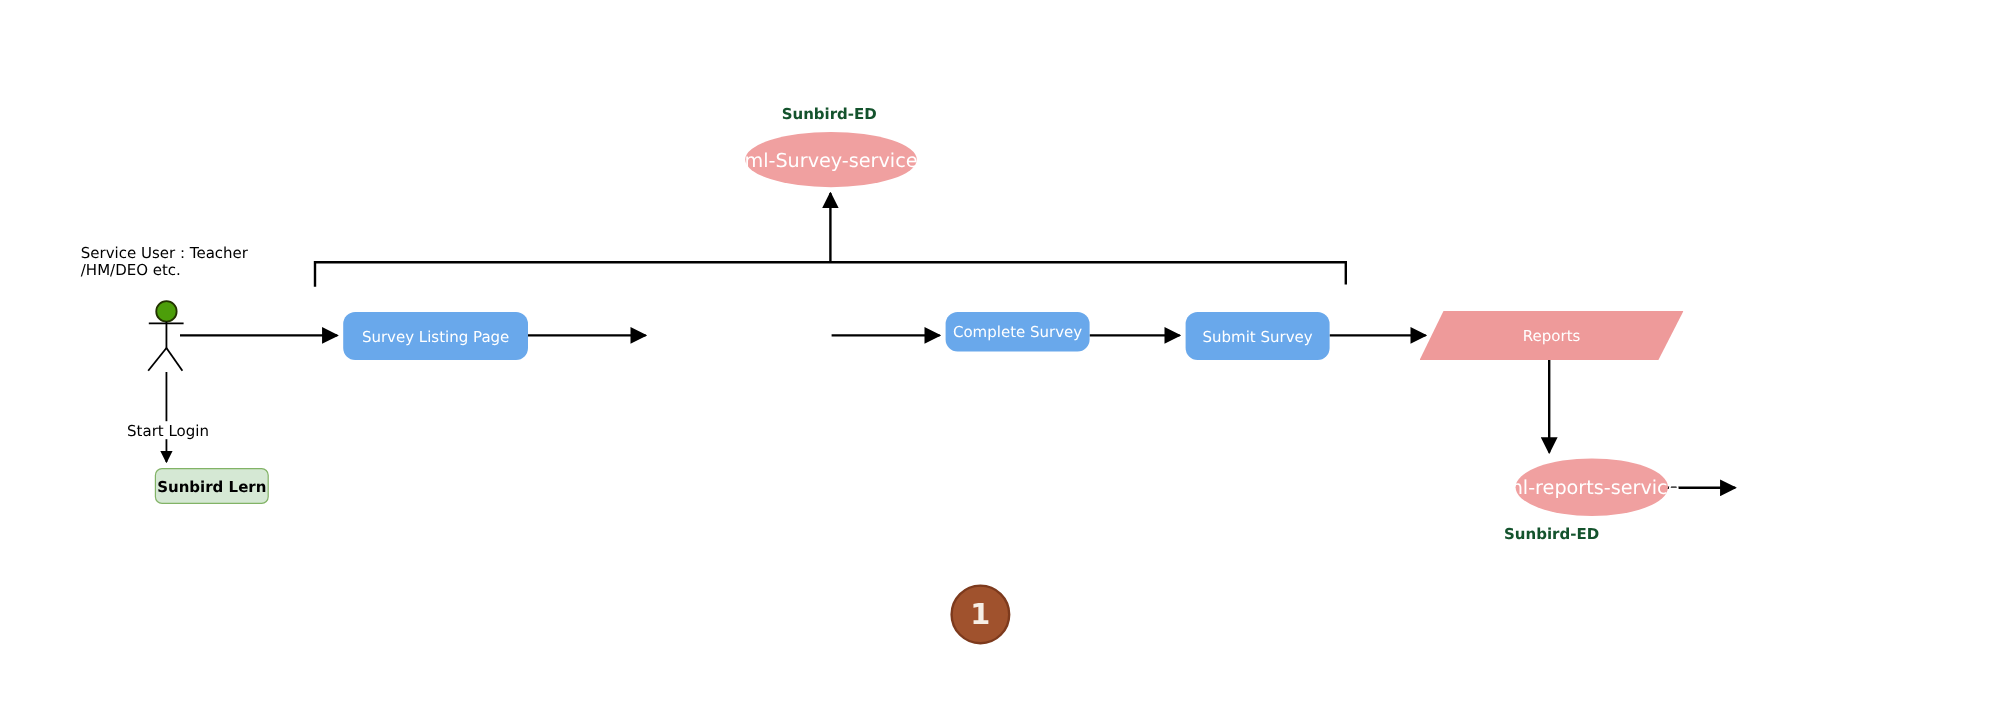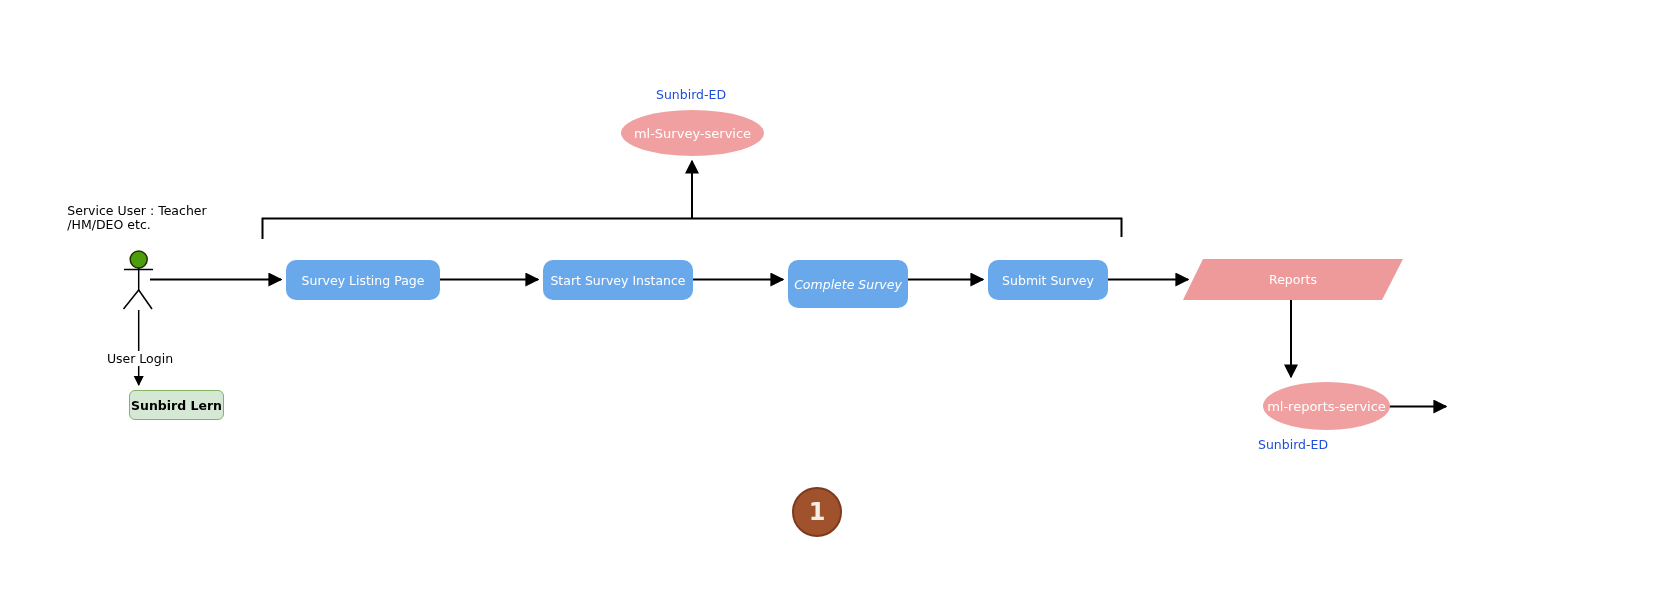--- a/index.html
+++ b/index.html
@@ -47,43 +47,43 @@
   .process-box {
     background: var(--process-blue, #69a8eb);
     color: #ffffff;
     border-radius: 10px;
     font-size: 12.5px;
   }
   .service-ellipse {
     background: var(--service-pink, #f0a0a0);
     color: #ffffff;
     border-radius: 50%;
-    font-size: 13px;
+    font-size: 16px;
   }
   .reports-parallelogram {
     background: var(--reports-pink, #ee9a9a);
     color: #ffffff;
     font-size: 12.5px;
     clip-path: polygon(20px 0, 220px 0, 199px 41px, 0 41px);
   }
   .lern-box {
     background: var(--lern-green-fill, #d5e8d4);
     border: 1px solid var(--lern-green-border, #82b366);
     border-radius: 6px;
     color: #000000;
     font-weight: bold;
     font-size: 12.5px;
     margin-left: 37px;
   }
   .bold-label {
     position: absolute;
     transform: translateX(-50%);
-    font-weight: normal;
+    font-weight: bold;
     font-size: 12.5px;
-    color: #1d4ed8;
+    color: #14532d;
     white-space: nowrap;
   }
   .actor-label {
     position: absolute;
     transform: translateX(-50%);
     font-size: 12.5px;
     line-height: 13.5px;
     color: #000000;
     white-space: nowrap;
   }
@@ -147,31 +147,30 @@
     <line class="conn-thin" x1="138.7" y1="310" x2="138.7" y2="385" marker-end="url(#arrow)"></line>
   </svg>
 
   <div class="bold-label" style="left:691px; top:87px;">Sunbird-ED</div>
 
   <div class="actor-label" style="left:137px; top:204px;">
     <div>Service User : Teacher</div>
     <div>/HM/DEO etc.</div>
   </div>
 
-  <div class="edge-label" style="left:140px; top:351px;">User Login</div>
+  <div class="edge-label" style="left:140px; top:351px;">Start Login</div>
 
   <div class="node service-ellipse" style="left:621px; top:110px; width:143px; height:46px;">ml-Survey-service</div>
 
   <div class="node lern-box" style="left:92px; top:390px; width:95px; height:30px;">Sunbird Lern</div>
 
   <div class="node process-box" style="left:286px; top:260px; width:154px; height:40px;">Survey Listing Page</div>
 
-  <div class="node process-box" style="left:543px; top:260px; width:150px; height:40px;">Start Survey Instance</div>
 
-  <div class="node process-box" style="left:788px; top:260px; width:120px; height:48px;font-style:italic;">Complete Survey</div>
+  <div class="node process-box" style="left:788px; top:260px; width:120px; height:33px;">Complete Survey</div>
 
   <div class="node process-box" style="left:988px; top:260px; width:120px; height:40px;">Submit Survey</div>
 
   <div class="node reports-parallelogram" style="left:1183px; top:259px; width:220px; height:41px;">Reports</div>
 
   <div class="node service-ellipse" style="left:1263px; top:382px; width:127px; height:48px;">ml-reports-service</div>
 
   <div class="bold-label" style="left:1293px; top:437px;">Sunbird-ED</div>
 
 

